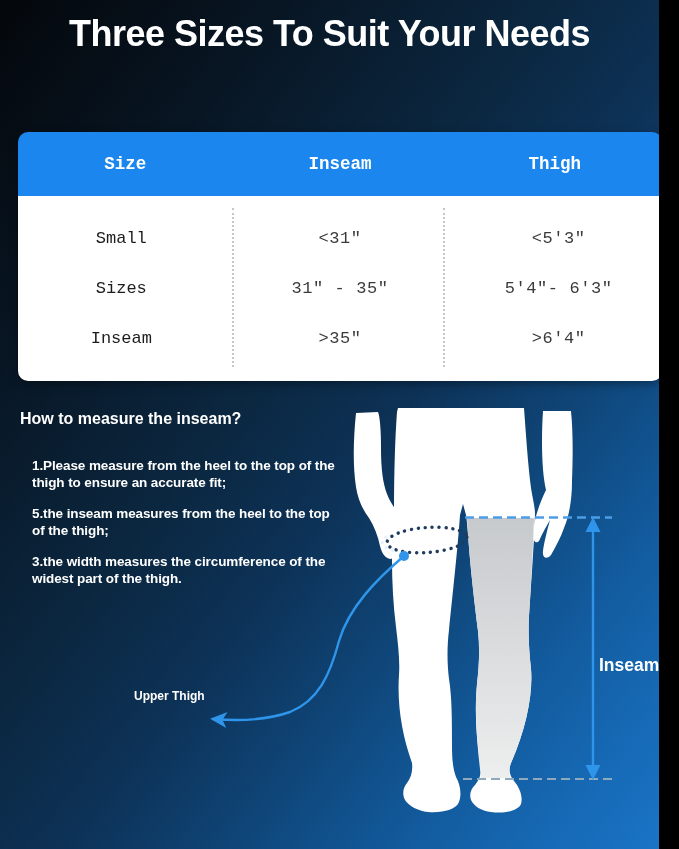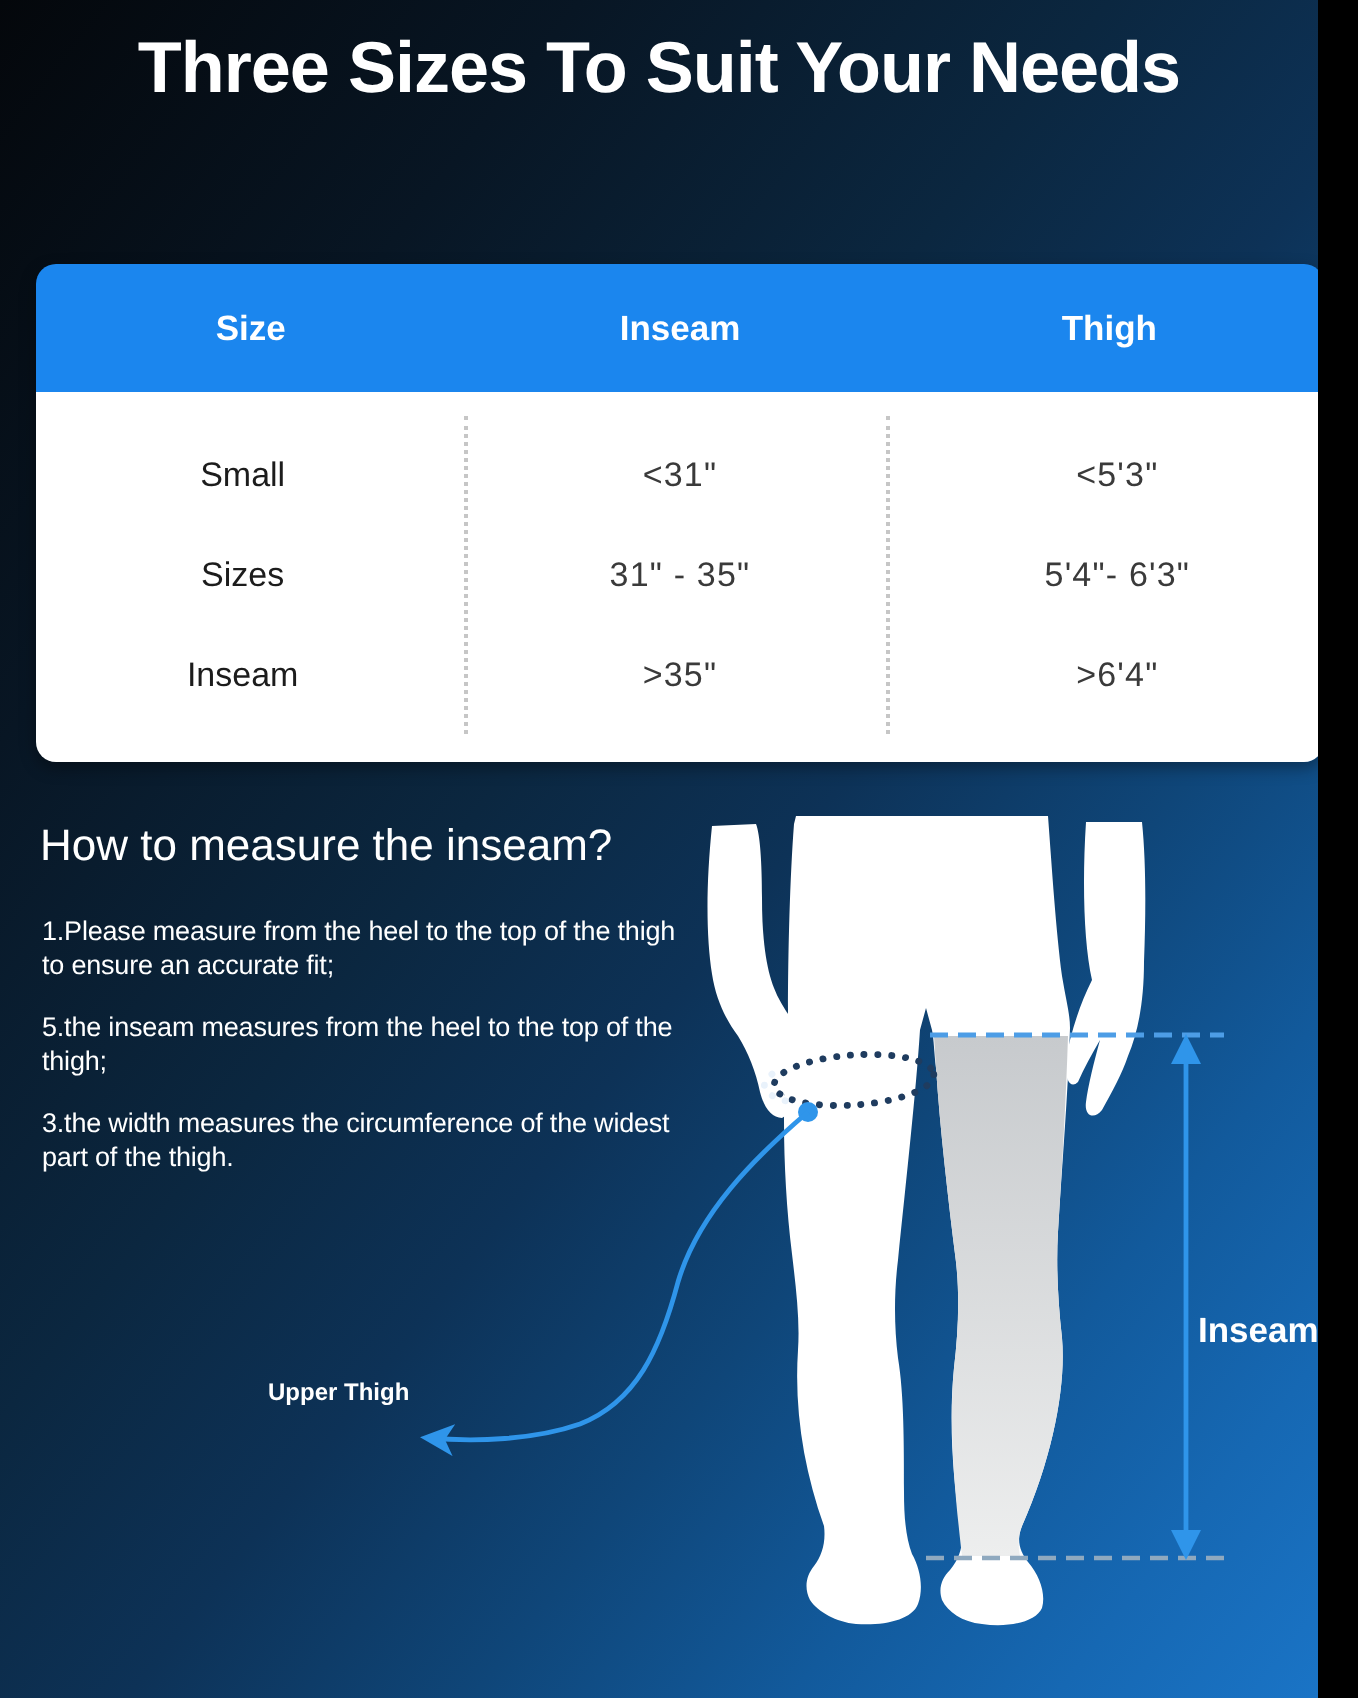--- a/index.html
+++ b/index.html
@@ -21,20 +21,21 @@
     margin: 0; text-align: center;
     font-size: 36px; font-weight: bold; color: #ffffff;
     letter-spacing: -0.5px;
   }
 
   
   .size-table {
     position: absolute; left: 18px; top: 132px; width: 644px;
     border-radius: 10px; overflow: hidden;
     box-shadow: 0 3px 8px rgba(0,0,0,0.35);
+    font-family: Liberation Mono, monospace;
   }
   .thead {
     height: 64px; background: #1b86ee;
     display: grid; grid-template-columns: 1fr 1fr 1fr;
     align-items: center; text-align: center;
   }
   .th { color: #ffffff; font-size: 17.5px; font-weight: bold; }
   .tbody {
     position: relative; background: #ffffff; padding: 17px 0 18px 0;
   }
@@ -48,26 +49,26 @@
   .col-divider {
     position: absolute; top: 12px; bottom: 14px; width: 0;
     border-left: 2px dotted #c6c6c6;
   }
   .col-divider.d1 { left: 33.3%; }
   .col-divider.d2 { left: 66.0%; }
 
   
   .measure-heading {
     position: absolute; left: 20px; top: 410px; margin: 0;
-    font-size: 22px; font-weight: normal; color: #ffffff;
+    font-size: 16px; font-weight: bold; color: #ffffff;
   }
   .steps { position: absolute; left: 20px; top: 458px; width: 325px; }
   .steps p {
-    margin: 0 0 15px 1px;
-    font-size: 13.5px; font-weight: normal; color: #ffffff;
+    margin: 0 0 15px 12px;
+    font-size: 13.5px; font-weight: bold; color: #ffffff;
     line-height: 16.5px; letter-spacing: -0.1px;
   }
 
   
   .diagram-svg {
     position: absolute; left: 0; top: 0; width: 679px; height: 849px;
     pointer-events: none;
   }
   .upper-thigh-label {
     position: absolute; left: 134px; top: 689px;

